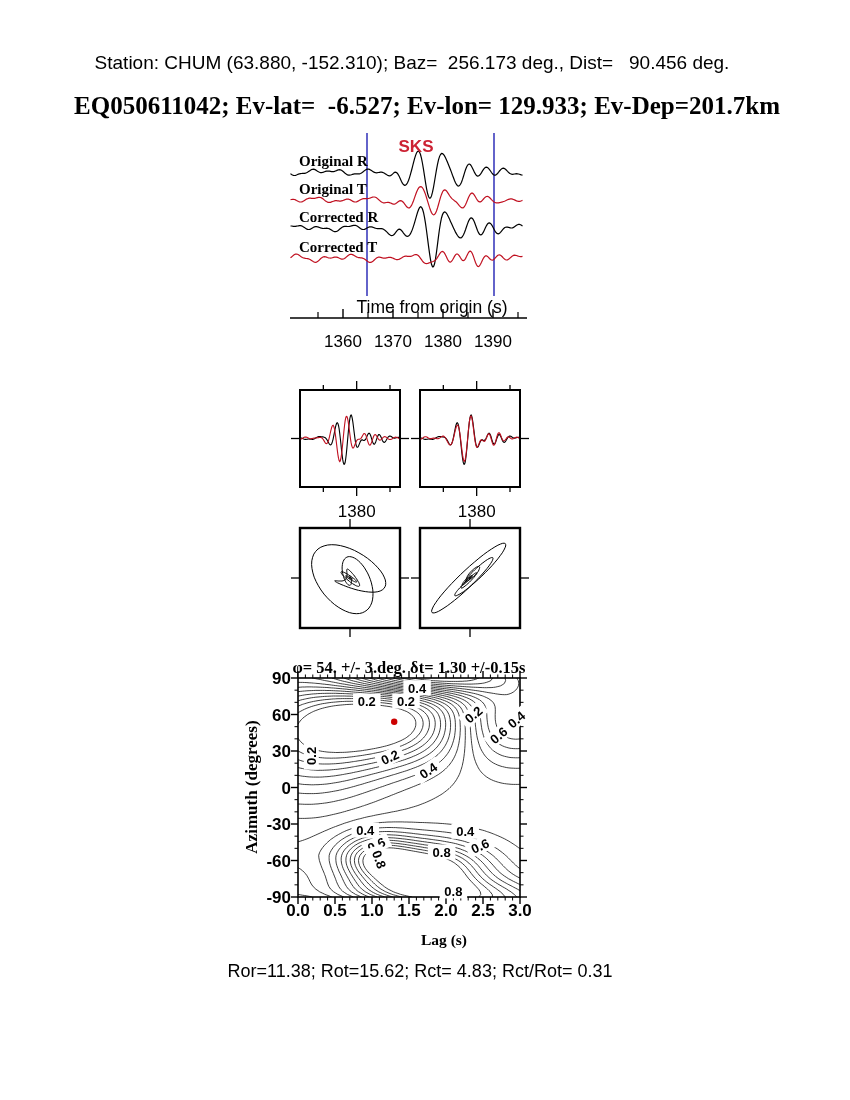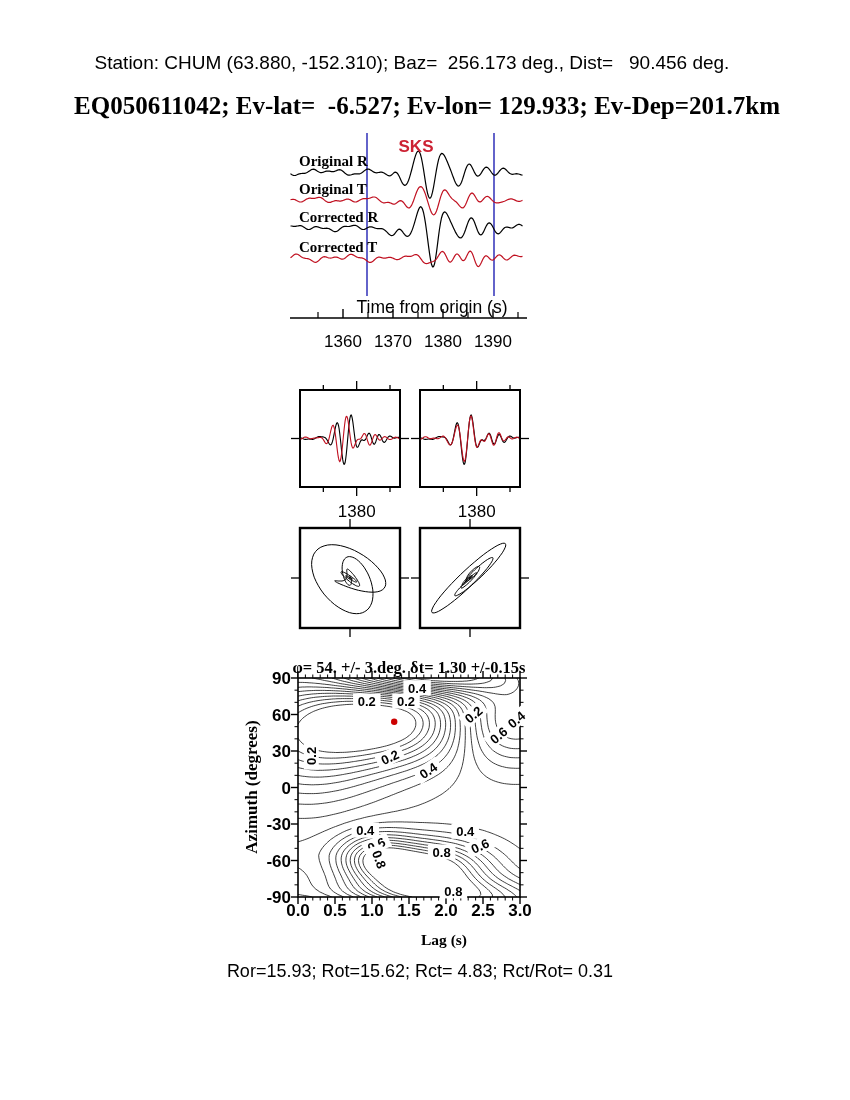--- a/index.html
+++ b/index.html
@@ -14,21 +14,21 @@
   svg{position:absolute;top:0;left:0;}
 </style>
 </head>
 <body>
 
 <div class="abs t1">Station: CHUM (63.880, -152.310); Baz=  256.173 deg., Dist=   90.456 deg.</div>
 <div class="abs t2">EQ050611042; Ev-lat=  -6.527; Ev-lon= 129.933; Ev-Dep=201.7km</div>
 <div class="abs ct">φ= 54. +/- 3.deg. δt= 1.30 +/-0.15s</div>
 <div class="abs ylab">Azimuth (degrees)</div>
 <div class="abs xlab">Lag (s)</div>
-<div class="abs foot">Ror=15.93; Rot=15.62; Rct= 4.83; Rct/Rot= 0.31</div>
+<div class="abs foot">Ror=11.38; Rot=15.62; Rct= 4.83; Rct/Rot= 0.31</div>
 <svg id="plot" width="850" height="1100" viewBox="0 0 850 1100">
     <g>
       <line x1="366.9999999999998" y1="133" x2="366.9999999999998" y2="296" stroke="#2222b4" stroke-width="1.4"></line>
       <line x1="494.0000000000002" y1="133" x2="494.0000000000002" y2="296" stroke="#2222b4" stroke-width="1.4"></line>
       <path d="M290.5 173.6L291.5 174.4L292.5 175.0L293.5 175.4L294.5 175.5L295.5 175.3L296.5 175.0L297.5 174.5L298.5 174.1L299.5 173.8L300.5 173.6L301.5 173.5L302.5 173.4L303.5 173.4L304.5 173.4L305.5 173.2L306.5 172.8L307.5 172.3L308.5 171.6L309.5 170.9L310.5 170.2L311.5 169.6L312.5 169.3L313.5 169.2L314.5 169.4L315.5 169.9L316.5 170.5L317.5 171.2L318.5 171.8L319.5 172.3L320.5 172.6L321.5 172.6L322.5 172.4L323.5 172.1L324.5 171.7L325.5 171.4L326.5 171.1L327.5 171.0L328.5 171.1L329.5 171.2L330.5 171.4L331.5 171.6L332.5 171.7L333.5 171.6L334.5 171.4L335.5 171.0L336.5 170.6L337.5 170.1L338.5 169.8L339.5 169.7L340.5 169.9L341.5 170.3L342.5 171.0L343.5 171.8L344.5 172.7L345.5 173.6L346.5 174.3L347.5 174.9L348.5 175.1L349.5 175.1L350.5 175.0L351.5 174.7L352.5 174.3L353.5 174.1L354.5 173.9L355.5 173.9L356.5 173.9L357.5 173.9L358.5 173.9L359.5 173.8L360.5 173.5L361.5 173.0L362.5 172.3L363.5 171.5L364.5 170.6L365.5 169.9L366.5 169.3L367.5 169.1L368.5 169.1L369.5 169.4L370.5 169.9L371.5 170.6L372.5 171.3L373.5 171.9L374.5 172.4L375.5 172.7L376.5 172.8L377.5 172.7L378.5 172.5L379.5 172.3L380.5 172.2L381.5 172.2L382.5 172.4L383.5 172.7L384.5 173.2L385.5 173.9L386.5 174.6L387.5 175.2L388.5 175.7L389.5 175.8L390.5 175.6L391.5 175.0L392.5 174.1L393.5 173.1L394.5 172.4L395.5 172.1L396.5 172.5L397.5 173.5L398.5 175.1L399.5 177.1L400.5 179.3L401.5 181.5L402.5 183.3L403.5 184.6L404.5 185.3L405.5 185.2L406.5 184.4L407.5 182.8L408.5 180.5L409.5 177.6L410.5 174.2L411.5 170.5L412.5 166.6L413.5 162.6L414.5 158.9L415.5 155.6L416.5 153.0L417.5 151.4L418.5 151.1L419.5 152.1L420.5 154.5L421.5 158.4L422.5 163.5L423.5 169.4L424.5 175.9L425.5 182.4L426.5 188.3L427.5 193.1L428.5 196.5L429.5 198.2L430.5 198.0L431.5 195.9L432.5 192.2L433.5 187.3L434.5 181.5L435.5 175.5L436.5 169.6L437.5 164.3L438.5 159.9L439.5 156.6L440.5 154.5L441.5 153.5L442.5 153.6L443.5 154.5L444.5 155.9L445.5 157.8L446.5 160.0L447.5 162.3L448.5 164.7L449.5 167.2L450.5 169.8L451.5 172.4L452.5 175.2L453.5 177.8L454.5 180.4L455.5 182.7L456.5 184.5L457.5 185.7L458.5 186.1L459.5 185.6L460.5 184.3L461.5 182.2L462.5 179.4L463.5 176.2L464.5 172.9L465.5 169.8L466.5 167.2L467.5 165.3L468.5 164.2L469.5 164.1L470.5 164.8L471.5 166.2L472.5 168.2L473.5 170.3L474.5 172.4L475.5 174.2L476.5 175.5L477.5 176.1L478.5 176.0L479.5 175.3L480.5 174.1L481.5 172.6L482.5 170.9L483.5 169.4L484.5 168.1L485.5 167.4L486.5 167.2L487.5 167.5L488.5 168.4L489.5 169.6L490.5 171.0L491.5 172.5L492.5 173.8L493.5 174.7L494.5 175.1L495.5 175.1L496.5 174.5L497.5 173.5L498.5 172.3L499.5 171.0L500.5 169.8L501.5 168.9L502.5 168.3L503.5 168.2L504.5 168.6L505.5 169.3L506.5 170.2L507.5 171.3L508.5 172.3L509.5 173.2L510.5 173.8L511.5 174.2L512.5 174.3L513.5 174.2L514.5 174.0L515.5 173.8L516.5 173.7L517.5 173.8L518.5 174.0L519.5 174.3L520.5 174.6L521.5 175.0L522.5 175.1" fill="none" stroke="#000000" stroke-width="1.2"></path>
       <text x="299" y="166" fill="#000" font-family="&quot;Liberation Serif&quot;,serif" font-weight="bold" font-size="15px">Original R</text>
       <path d="M290.5 199.8L291.5 199.5L292.5 199.3L293.5 199.3L294.5 199.5L295.5 199.9L296.5 200.5L297.5 201.0L298.5 201.5L299.5 201.9L300.5 202.0L301.5 201.9L302.5 201.6L303.5 201.1L304.5 200.4L305.5 199.7L306.5 199.1L307.5 198.7L308.5 198.4L309.5 198.2L310.5 198.2L311.5 198.3L312.5 198.4L313.5 198.4L314.5 198.3L315.5 198.1L316.5 197.8L317.5 197.6L318.5 197.4L319.5 197.3L320.5 197.5L321.5 197.9L322.5 198.5L323.5 199.2L324.5 200.1L325.5 200.9L326.5 201.6L327.5 202.1L328.5 202.4L329.5 202.4L330.5 202.3L331.5 201.9L332.5 201.5L333.5 201.2L334.5 200.9L335.5 200.7L336.5 200.7L337.5 200.8L338.5 200.9L339.5 201.1L340.5 201.1L341.5 200.9L342.5 200.7L343.5 200.3L344.5 199.9L345.5 199.5L346.5 199.2L347.5 199.1L348.5 199.2L349.5 199.5L350.5 199.9L351.5 200.5L352.5 201.1L353.5 201.6L354.5 201.9L355.5 202.0L356.5 201.8L357.5 201.4L358.5 200.9L359.5 200.3L360.5 199.7L361.5 199.2L362.5 198.9L363.5 198.7L364.5 198.6L365.5 198.6L366.5 198.7L367.5 198.6L368.5 198.5L369.5 198.2L370.5 197.9L371.5 197.5L372.5 197.2L373.5 197.0L374.5 197.0L375.5 197.3L376.5 197.8L377.5 198.6L378.5 199.5L379.5 200.4L380.5 201.3L381.5 202.0L382.5 202.5L383.5 202.8L384.5 202.8L385.5 202.7L386.5 202.5L387.5 202.4L388.5 202.4L389.5 202.6L390.5 203.0L391.5 203.4L392.5 203.9L393.5 204.1L394.5 204.1L395.5 203.8L396.5 203.1L397.5 202.3L398.5 201.5L399.5 200.9L400.5 200.7L401.5 200.9L402.5 201.5L403.5 202.5L404.5 203.8L405.5 205.2L406.5 206.5L407.5 207.5L408.5 207.9L409.5 207.8L410.5 206.9L411.5 205.4L412.5 203.3L413.5 200.7L414.5 197.9L415.5 195.0L416.5 192.3L417.5 190.0L418.5 188.2L419.5 187.0L420.5 186.6L421.5 186.9L422.5 187.8L423.5 189.5L424.5 191.7L425.5 194.4L426.5 197.5L427.5 200.8L428.5 204.2L429.5 207.4L430.5 210.3L431.5 212.6L432.5 214.2L433.5 214.9L434.5 214.5L435.5 213.2L436.5 211.0L437.5 208.0L438.5 204.5L439.5 200.9L440.5 197.4L441.5 194.4L442.5 192.0L443.5 190.5L444.5 189.9L445.5 190.1L446.5 191.0L447.5 192.4L448.5 193.9L449.5 195.5L450.5 197.0L451.5 198.2L452.5 199.1L453.5 199.9L454.5 200.7L455.5 201.4L456.5 202.3L457.5 203.4L458.5 204.6L459.5 205.8L460.5 206.9L461.5 207.7L462.5 207.9L463.5 207.6L464.5 206.5L465.5 204.7L466.5 202.5L467.5 200.1L468.5 197.6L469.5 195.5L470.5 194.0L471.5 193.2L472.5 193.2L473.5 194.0L474.5 195.4L475.5 197.0L476.5 198.8L477.5 200.3L478.5 201.4L479.5 201.9L480.5 201.8L481.5 201.2L482.5 200.2L483.5 199.0L484.5 197.9L485.5 197.0L486.5 196.5L487.5 196.4L488.5 196.8L489.5 197.5L490.5 198.5L491.5 199.6L492.5 200.6L493.5 201.5L494.5 202.2L495.5 202.6L496.5 202.8L497.5 202.9L498.5 202.8L499.5 202.6L500.5 202.4L501.5 202.1L502.5 201.9L503.5 201.5L504.5 201.2L505.5 200.8L506.5 200.3L507.5 199.8L508.5 199.4L509.5 199.1L510.5 198.9L511.5 198.9L512.5 199.1L513.5 199.5L514.5 199.9L515.5 200.4L516.5 200.9L517.5 201.2L518.5 201.3L519.5 201.3L520.5 201.1L521.5 200.8L522.5 200.4" fill="none" stroke="#c01020" stroke-width="1.2"></path>
       <text x="299" y="194" fill="#000" font-family="&quot;Liberation Serif&quot;,serif" font-weight="bold" font-size="15px">Original T</text>
       <path d="M290.5 226.0L291.5 226.0L292.5 226.2L293.5 226.3L294.5 226.4L295.5 226.4L296.5 226.2L297.5 226.0L298.5 225.8L299.5 225.7L300.5 225.7L301.5 225.9L302.5 226.3L303.5 226.9L304.5 227.6L305.5 228.3L306.5 228.9L307.5 229.4L308.5 229.5L309.5 229.4L310.5 229.1L311.5 228.5L312.5 227.9L313.5 227.3L314.5 226.9L315.5 226.6L316.5 226.6L317.5 226.8L318.5 227.1L319.5 227.5L320.5 227.9L321.5 228.2L322.5 228.4L323.5 228.5L324.5 228.4L325.5 228.3L326.5 228.2L327.5 228.3L328.5 228.5L329.5 228.9L330.5 229.4L331.5 230.1L332.5 230.8L333.5 231.3L334.5 231.6L335.5 231.7L336.5 231.5L337.5 230.9L338.5 230.2L339.5 229.3L340.5 228.5L341.5 227.7L342.5 227.0L343.5 226.6L344.5 226.4L345.5 226.4L346.5 226.4L347.5 226.5L348.5 226.5L349.5 226.4L350.5 226.2L351.5 225.9L352.5 225.6L353.5 225.4L354.5 225.3L355.5 225.4L356.5 225.7L357.5 226.3L358.5 227.0L359.5 227.7L360.5 228.5L361.5 229.1L362.5 229.4L363.5 229.5L364.5 229.3L365.5 228.9L366.5 228.3L367.5 227.8L368.5 227.3L369.5 226.9L370.5 226.8L371.5 226.9L372.5 227.1L373.5 227.5L374.5 227.9L375.5 228.2L376.5 228.5L377.5 228.6L378.5 228.6L379.5 228.6L380.5 228.5L381.5 228.6L382.5 228.8L383.5 229.3L384.5 229.9L385.5 230.7L386.5 231.6L387.5 232.6L388.5 233.7L389.5 234.6L390.5 235.2L391.5 235.6L392.5 235.5L393.5 235.0L394.5 234.0L395.5 232.7L396.5 231.3L397.5 230.2L398.5 229.4L399.5 229.2L400.5 229.6L401.5 230.5L402.5 231.7L403.5 233.1L404.5 234.4L405.5 235.5L406.5 236.2L407.5 236.4L408.5 236.0L409.5 235.1L410.5 233.7L411.5 231.6L412.5 229.1L413.5 226.1L414.5 222.8L415.5 219.3L416.5 215.8L417.5 212.5L418.5 209.7L419.5 207.7L420.5 206.8L421.5 207.3L422.5 209.1L423.5 212.5L424.5 217.3L425.5 223.4L426.5 230.5L427.5 238.1L428.5 245.9L429.5 253.2L430.5 259.6L431.5 264.3L432.5 266.8L433.5 266.7L434.5 264.0L435.5 258.9L436.5 252.1L437.5 244.3L438.5 236.4L439.5 229.0L440.5 222.8L441.5 218.0L442.5 214.6L443.5 212.7L444.5 211.9L445.5 212.2L446.5 213.3L447.5 215.0L448.5 217.0L449.5 219.1L450.5 221.4L451.5 223.6L452.5 225.8L453.5 228.0L454.5 230.1L455.5 232.1L456.5 233.9L457.5 235.5L458.5 236.8L459.5 237.6L460.5 237.9L461.5 237.6L462.5 236.5L463.5 234.8L464.5 232.5L465.5 229.8L466.5 226.8L467.5 223.9L468.5 221.3L469.5 219.4L470.5 218.1L471.5 217.9L472.5 218.5L473.5 220.1L474.5 222.3L475.5 225.0L476.5 227.8L477.5 230.5L478.5 232.7L479.5 234.2L480.5 234.9L481.5 234.6L482.5 233.6L483.5 231.9L484.5 229.8L485.5 227.6L486.5 225.6L487.5 224.0L488.5 223.1L489.5 222.9L490.5 223.4L491.5 224.7L492.5 226.3L493.5 228.3L494.5 230.2L495.5 231.8L496.5 233.0L497.5 233.7L498.5 233.8L499.5 233.3L500.5 232.3L501.5 231.1L502.5 229.9L503.5 228.7L504.5 227.8L505.5 227.2L506.5 227.0L507.5 227.1L508.5 227.3L509.5 227.6L510.5 227.9L511.5 228.0L512.5 227.8L513.5 227.4L514.5 226.7L515.5 226.0L516.5 225.3L517.5 224.7L518.5 224.4L519.5 224.4L520.5 224.7L521.5 225.3L522.5 226.1" fill="none" stroke="#000000" stroke-width="1.2"></path>
       <text x="299" y="222" fill="#000" font-family="&quot;Liberation Serif&quot;,serif" font-weight="bold" font-size="15px">Corrected R</text>

